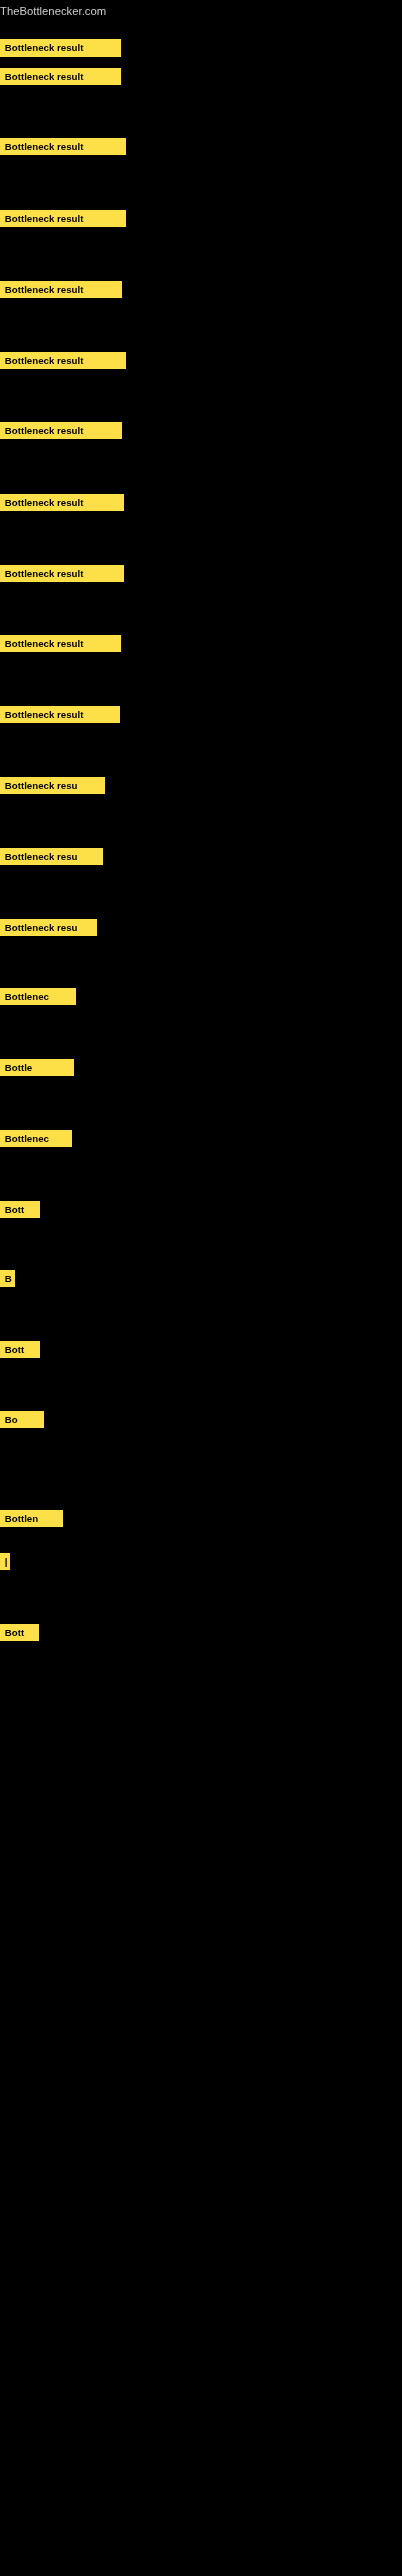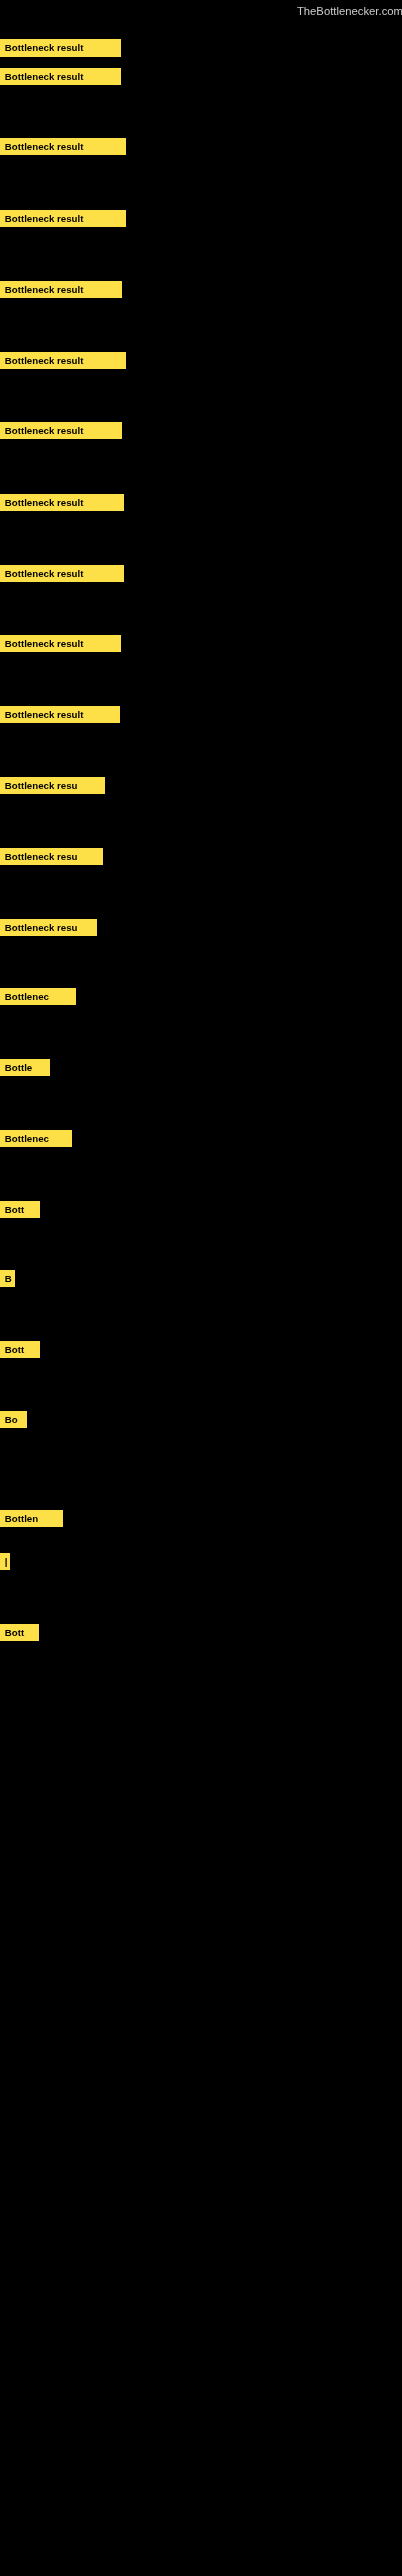--- a/index.html
+++ b/index.html
@@ -8,21 +8,21 @@
       box-sizing: border-box;
     }
     body {
       background-color: #000;
       width: 403px;
       min-height: 2576px;
       font-family: Arial, sans-serif;
       position: relative;
     }
     .site-title {
-      text-align: right;
+      text-align: left;
       color: #ccc;
       font-size: 11.3px;
       padding: 4.8px 0;
       background: #000;
     }
     .bottleneck-bar {
       display: inline-block;
       background-color: #fde047;
       color: #000;
       font-size: 9.7px;
@@ -48,23 +48,23 @@
     <div class="bottleneck-bar" style="top: 330px; width: 126px;">Bottleneck result</div>
     <div class="bottleneck-bar" style="top: 400px; width: 122px;">Bottleneck result</div>
     <div class="bottleneck-bar" style="top: 472px; width: 124px;">Bottleneck result</div>
     <div class="bottleneck-bar" style="top: 543px; width: 124px;">Bottleneck result</div>
     <div class="bottleneck-bar" style="top: 613px; width: 121px;">Bottleneck result</div>
     <div class="bottleneck-bar" style="top: 684px; width: 120px;">Bottleneck result</div>
     <div class="bottleneck-bar" style="top: 755px; width: 105px;">Bottleneck resu</div>
     <div class="bottleneck-bar" style="top: 826px; width: 103px;">Bottleneck resu</div>
     <div class="bottleneck-bar" style="top: 897px; width: 97px;">Bottleneck resu</div>
     <div class="bottleneck-bar" style="top: 966px; width: 76px;">Bottlenec</div>
-    <div class="bottleneck-bar" style="top: 1037px; width: 50px;">Bottle</div>
+    <div class="bottleneck-bar" style="top: 1037px; width: 74px;">Bottle</div>
     <div class="bottleneck-bar" style="top: 1108px; width: 72px;">Bottlenec</div>
     <div class="bottleneck-bar" style="top: 1179px; width: 40px;">Bott</div>
     <div class="bottleneck-bar" style="top: 1248px; width: 14.5px;">B</div>
     <div class="bottleneck-bar" style="top: 1319px; width: 40px;">Bott</div>
-    <div class="bottleneck-bar" style="top: 1389px; width: 27px;">Bo</div>
+    <div class="bottleneck-bar" style="top: 1389px; width: 44px;">Bo</div>
     <div class="bottleneck-bar" style="top: 1460px; width: 63px; margin-top: 28px;">Bottlen</div>
     <div class="bottleneck-bar" style="top: 1531px; width: 8px;">|</div>
     <div class="bottleneck-bar" style="top: 1602px; width: 39px;">Bott</div>
   </div>
 
 
 </body></html>

